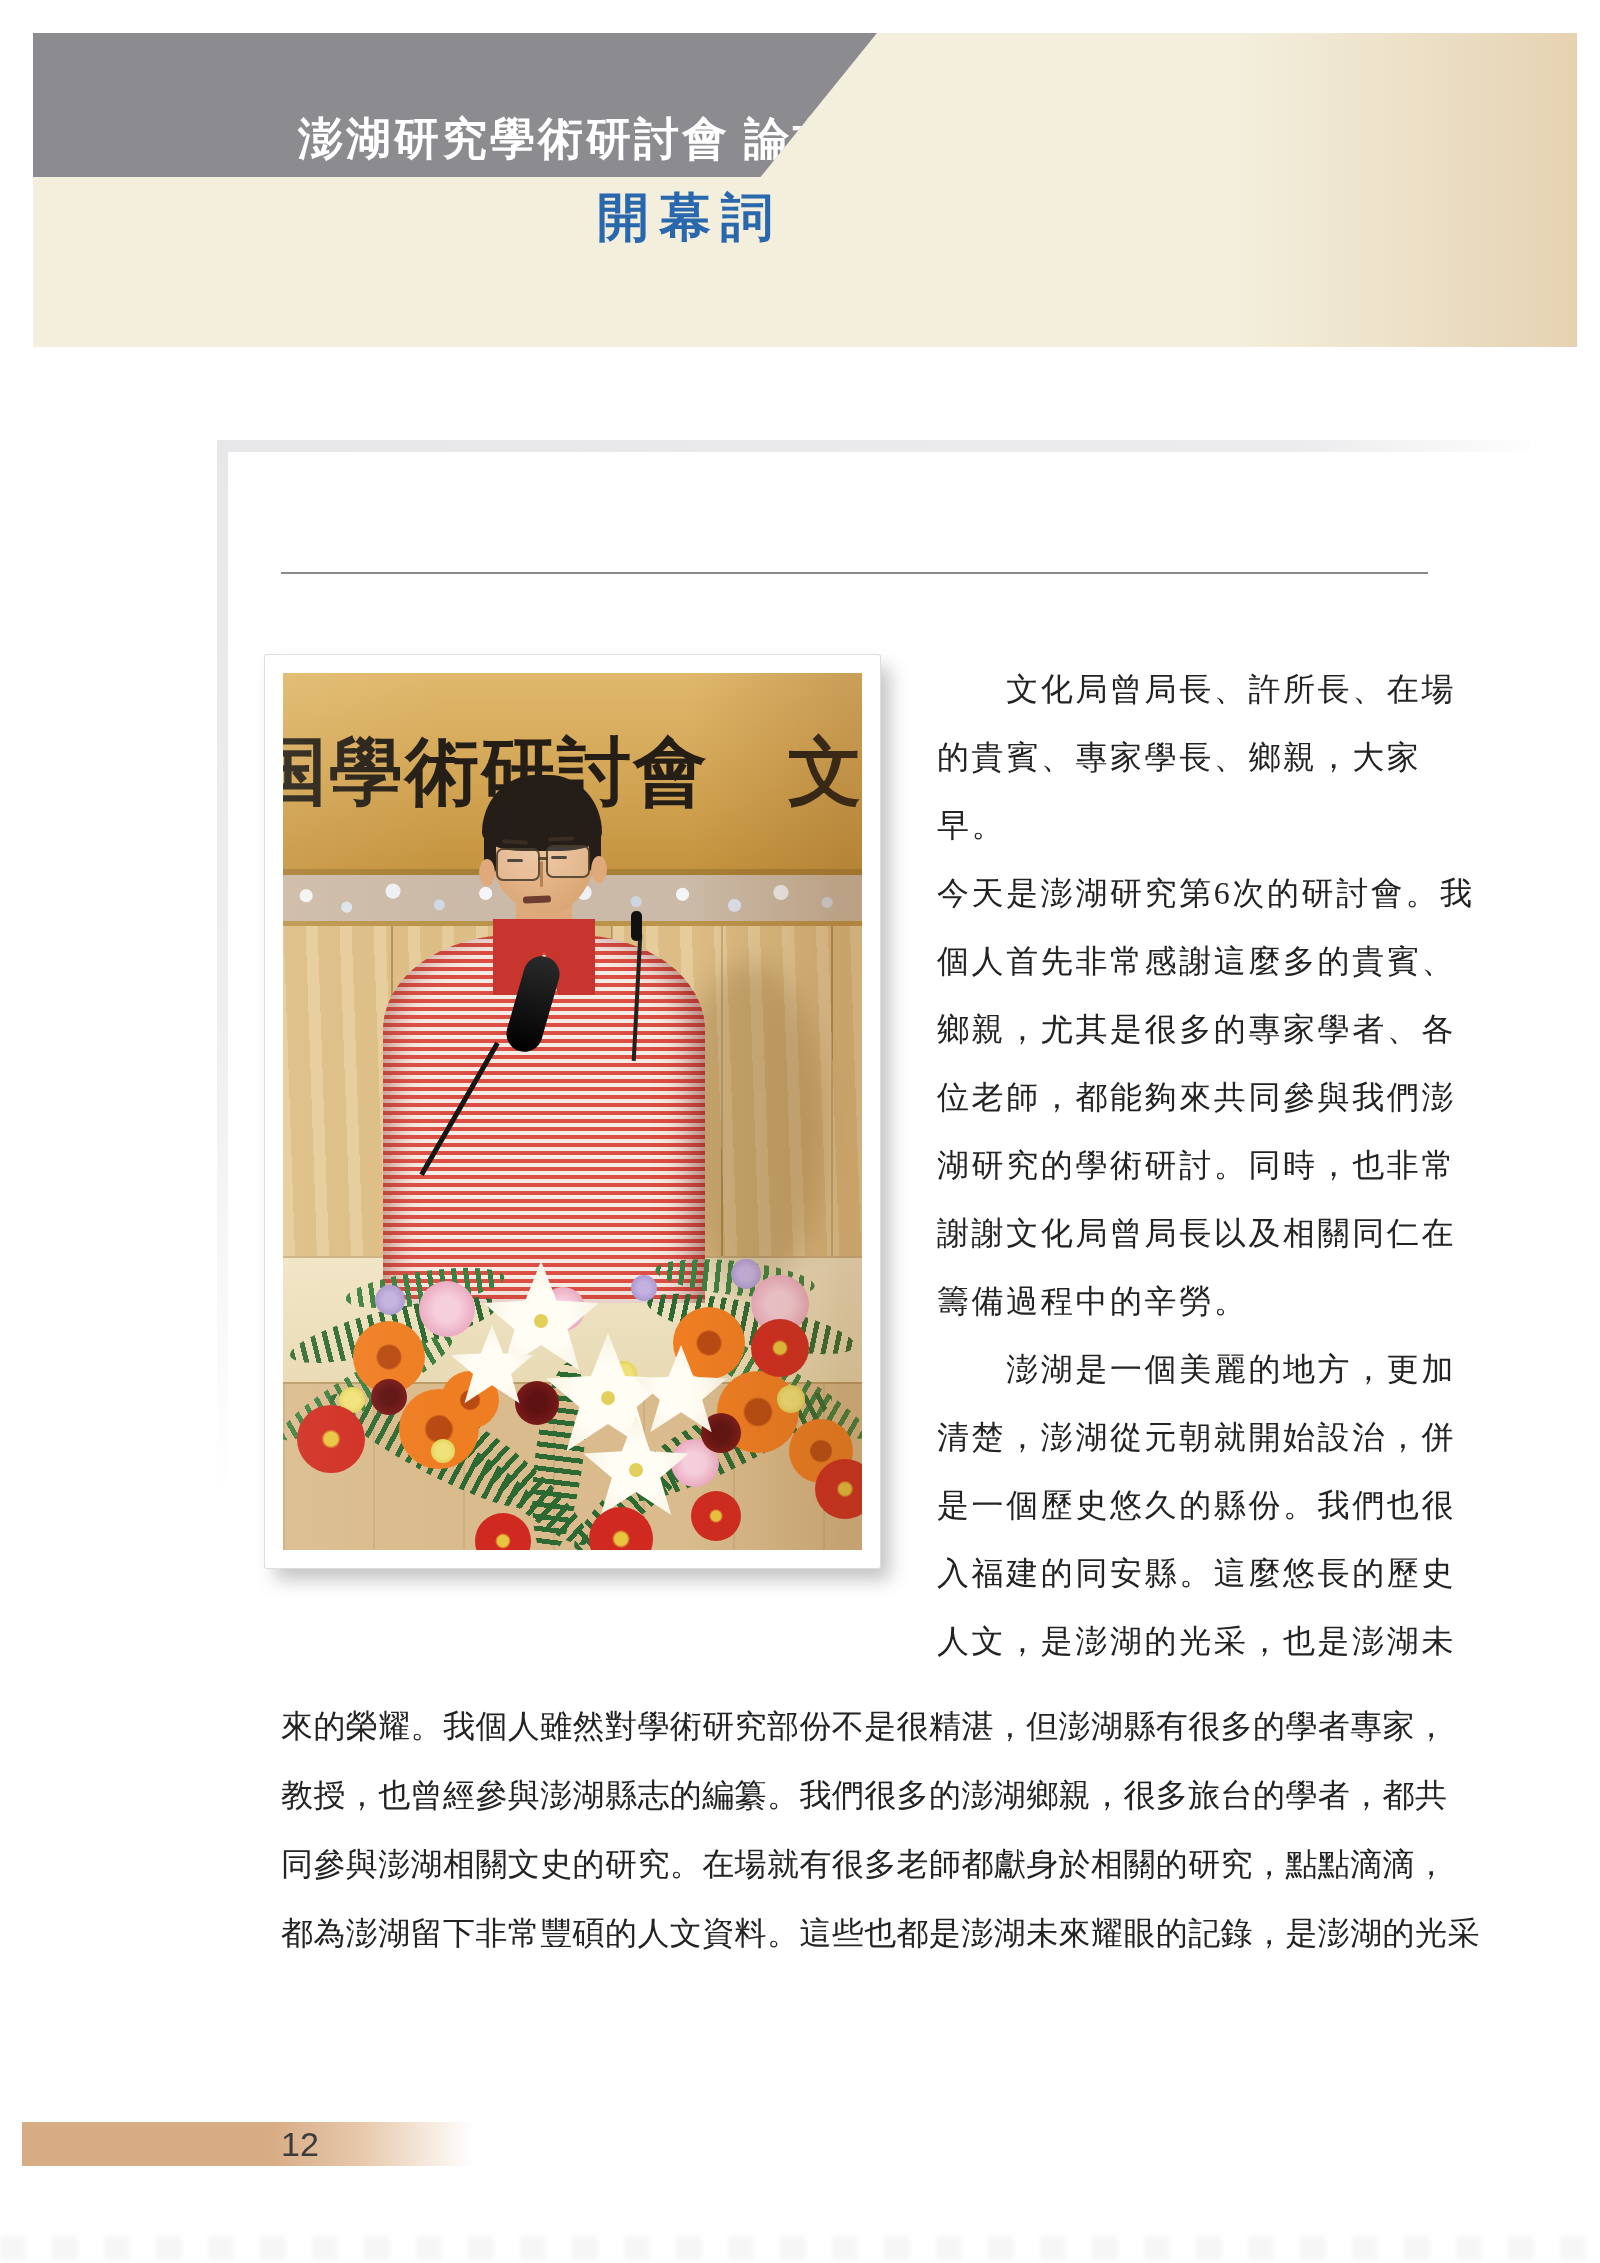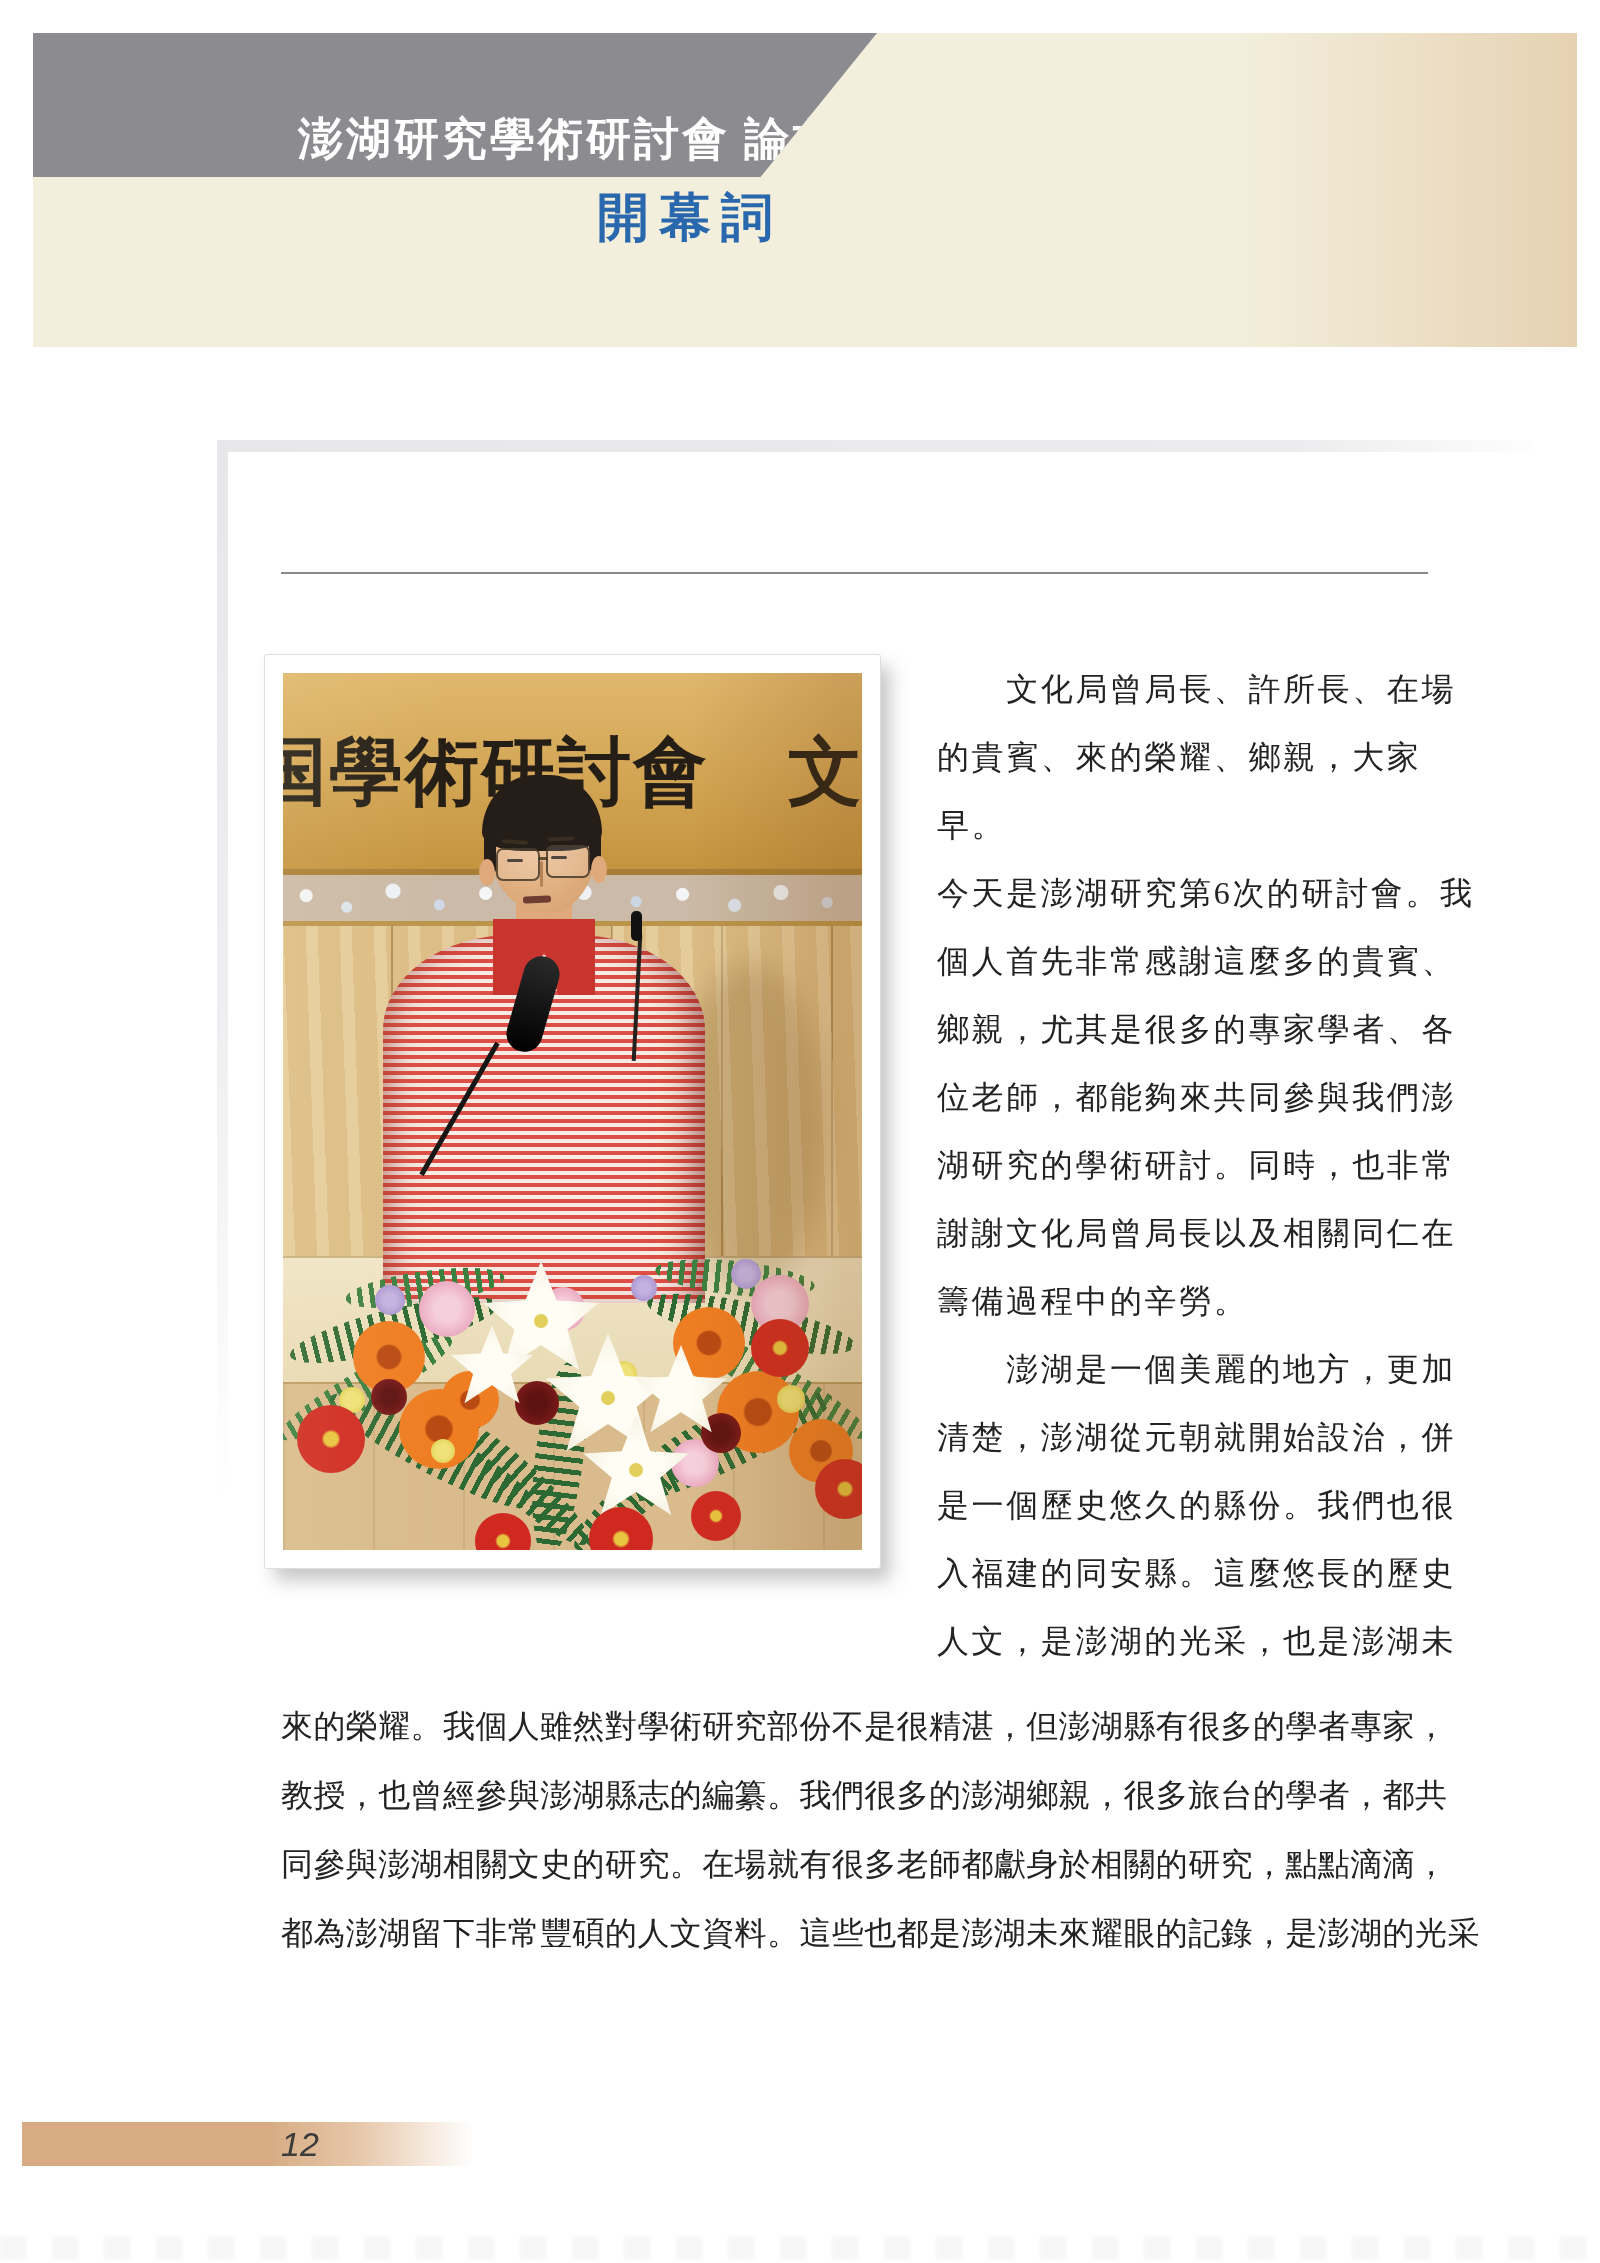--- a/index.html
+++ b/index.html
@@ -109,21 +109,21 @@
     background:linear-gradient(90deg,rgba(255,238,200,0.10) 0%,rgba(0,0,0,0) 28%,rgba(0,0,0,0) 70%,rgba(135,82,24,0.24) 97%);}
 
   
   .right-col{position:absolute;left:937px;top:655px;width:500px;}
   .right-col .line{height:68px;line-height:68px;font-size:32px;letter-spacing:2.6px;white-space:nowrap;}
   .bottom-block{position:absolute;left:281px;top:1692px;width:1180px;}
   .bottom-block .line{height:69px;line-height:69px;font-size:32px;letter-spacing:0.4px;white-space:nowrap;}
 
   
   .footer-strip{position:absolute;left:22px;top:2122px;width:470px;height:44px;
-    background:linear-gradient(90deg,#d7ab83 0%,#d7ab83 52%,#e7c8ab 72%,rgba(255,255,255,0) 96%);font-style:italic;}
+    background:linear-gradient(90deg,#d7ab83 0%,#d7ab83 52%,#e7c8ab 72%,rgba(255,255,255,0) 96%);}
   .page-number{position:absolute;left:259px;top:3px;font-family:"Liberation Sans","DejaVu Sans",sans-serif;
     font-size:34px;color:#3b3b3b;}
   .bleed-noise{position:absolute;left:0;top:2236px;width:1600px;height:24px;opacity:0.07;filter:blur(2px);
     background:repeating-linear-gradient(90deg,#8a8a8a 0 26px,rgba(0,0,0,0) 26px 52px);}
 </style>
 </head>
 <body>
 
 <div id="page">
 
@@ -221,21 +221,21 @@
       <div class="fl rd" style="left:306px;top:834px;width:64px;height:64px;"></div>
       <div class="fl rd" style="left:192px;top:840px;width:56px;height:56px;"></div>
       <div class="fl rd" style="left:408px;top:818px;width:50px;height:50px;"></div>
 
       <div class="ph-vignette"></div>
     </div>
   </div>
 
   <div class="right-col">
       <div class="line">　　文化局曾局長、許所長、在場</div>
-      <div class="line">的貴賓、來的榮耀、鄉親，大家</div>
+      <div class="line">的貴賓、專家學長、鄉親，大家</div>
       <div class="line">早。</div>
       <div class="line">今天是澎湖研究第6次的研討會。我</div>
       <div class="line">個人首先非常感謝這麼多的貴賓、</div>
       <div class="line">鄉親，尤其是很多的專家學者、各</div>
       <div class="line">位老師，都能夠來共同參與我們澎</div>
       <div class="line">湖研究的學術研討。同時，也非常</div>
       <div class="line">謝謝文化局曾局長以及相關同仁在</div>
       <div class="line">籌備過程中的辛勞。</div>
       <div class="line">　　澎湖是一個美麗的地方，更加</div>
       <div class="line">清楚，澎湖從元朝就開始設治，併</div>

